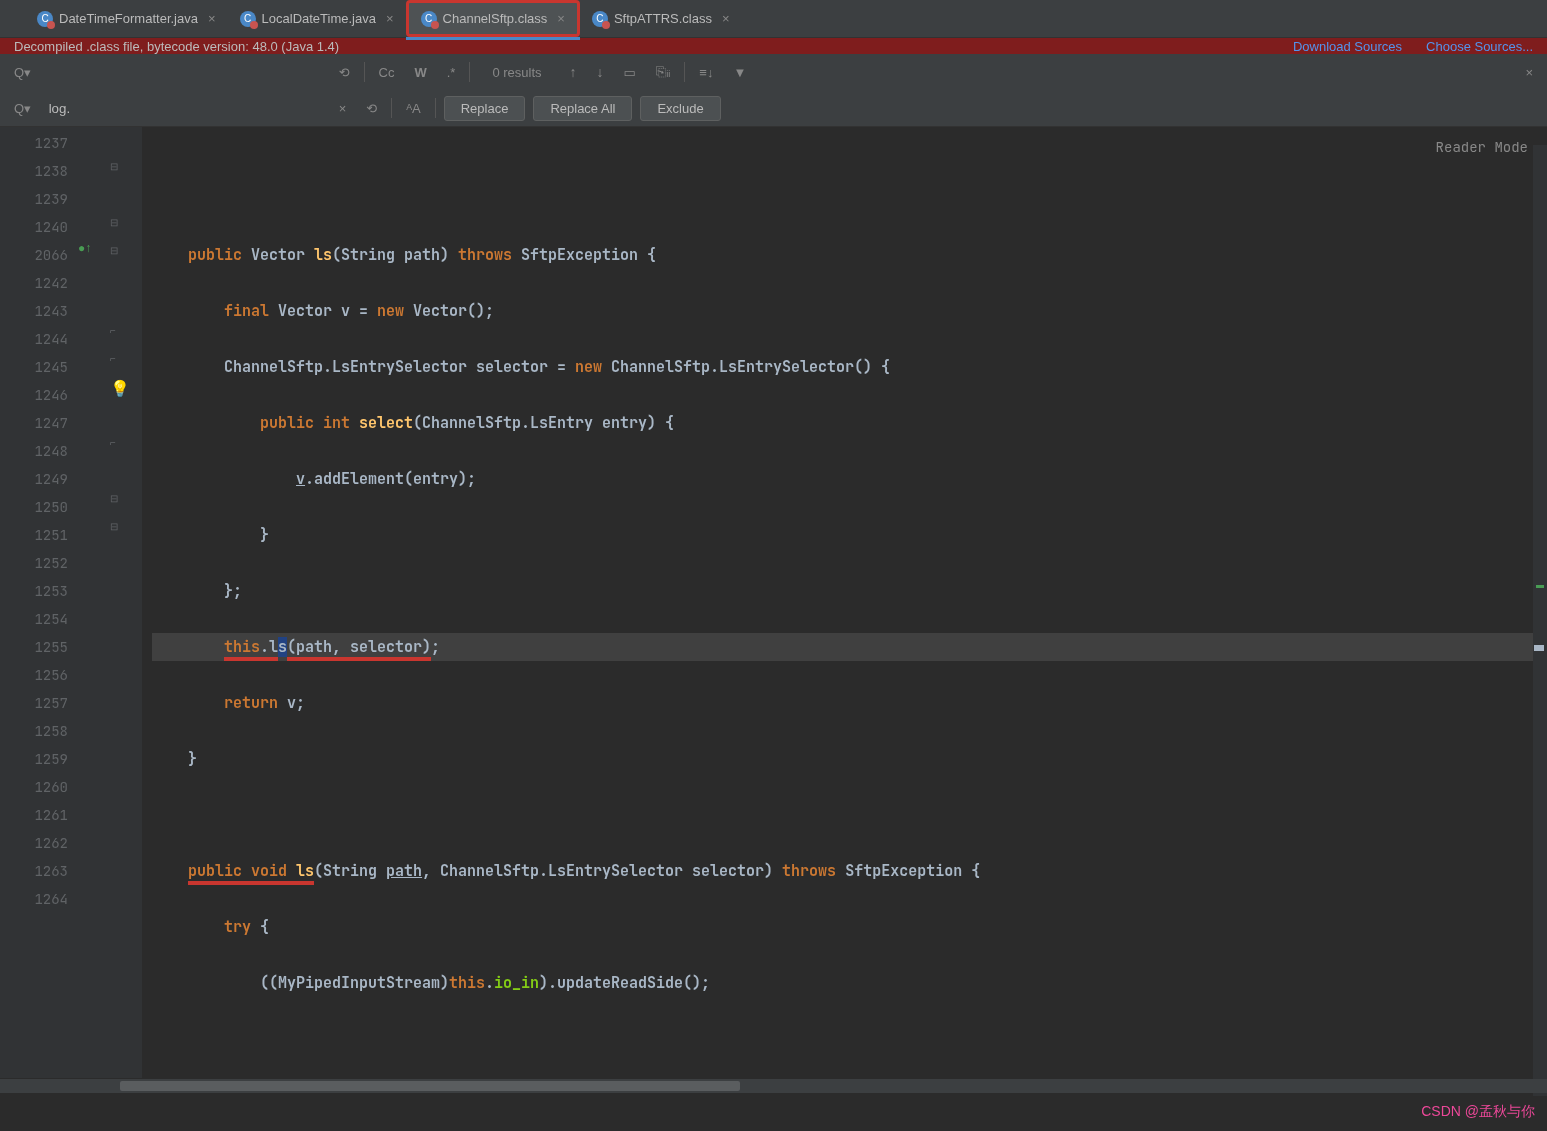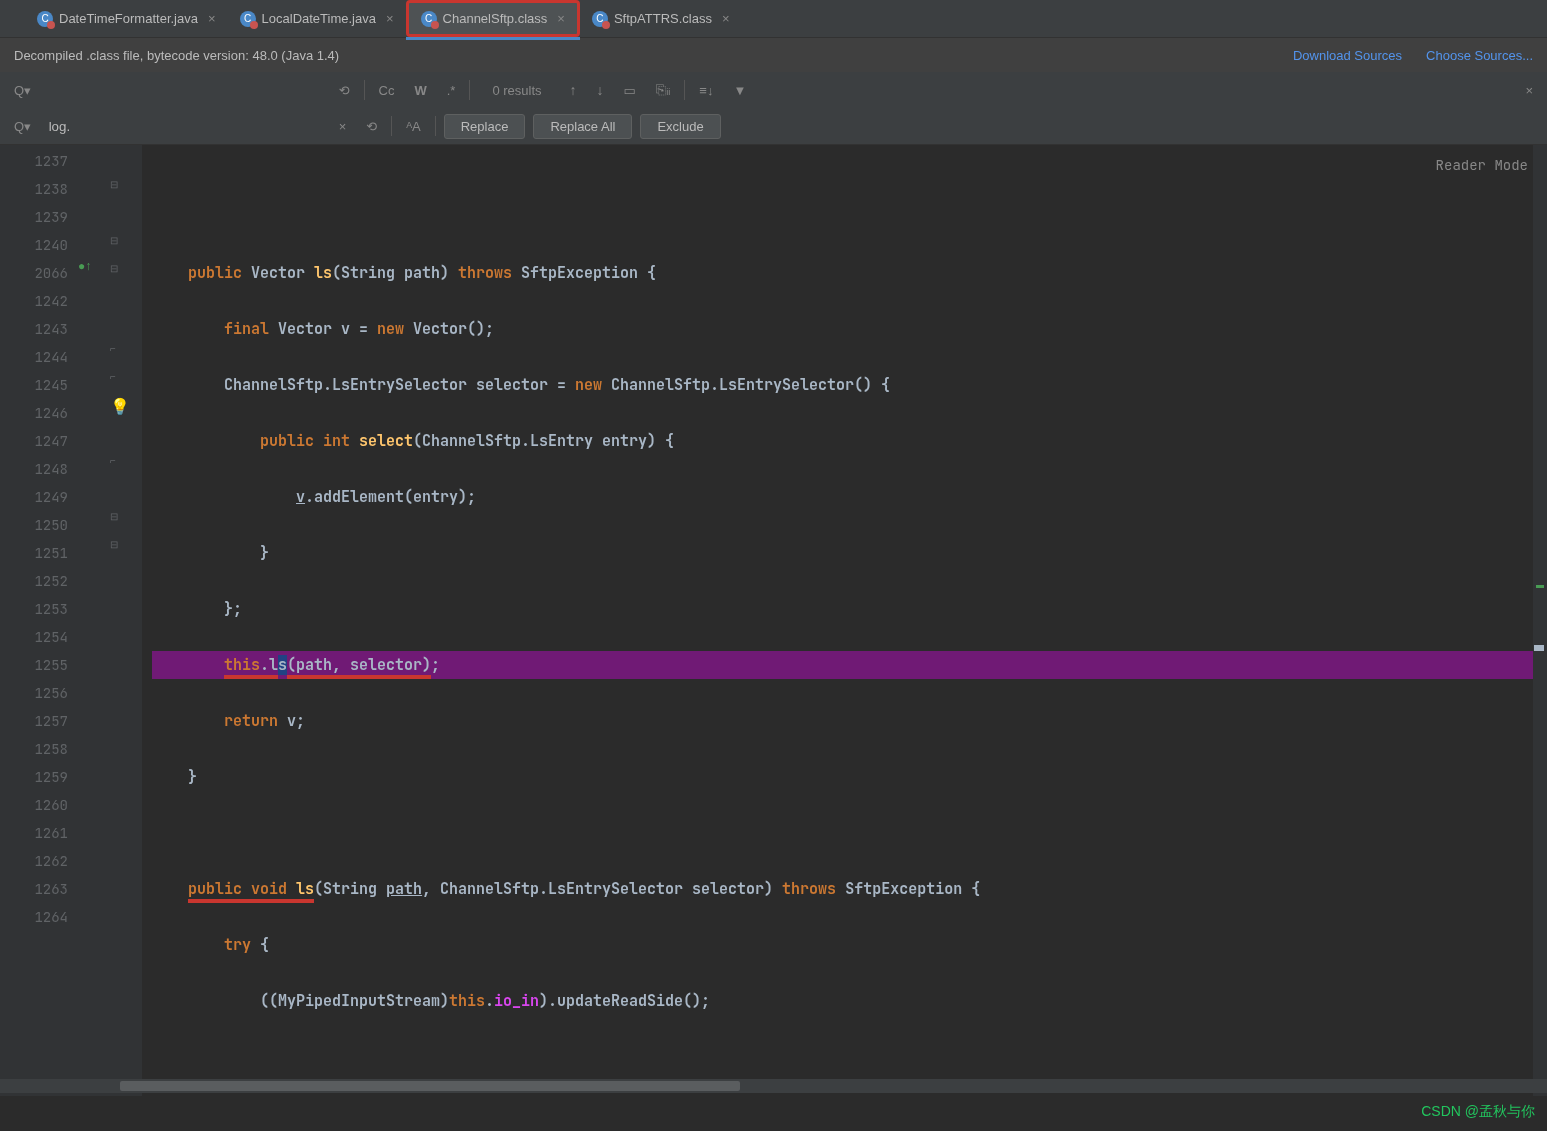--- a/index.html
+++ b/index.html
@@ -3,55 +3,55 @@
 <meta charset="utf-8">
 <style>
 * { margin:0; padding:0; box-sizing:border-box; }
 body { background:#2b2b2b; font-family:'Segoe UI',sans-serif; font-size:13px; color:#a9b7c6; overflow:hidden; width:1547px; height:1131px; position:relative; }
 .tabs { display:flex; height:38px; background:#3c3f41; border-bottom:1px solid #323232; padding-left:25px; }
 .tab { display:flex; align-items:center; padding:0 12px; gap:6px; color:#bbbbbb; cursor:pointer; font-size:13px; }
 .tab.active { background:#4e5254; border:3px solid #c9362f; border-radius:4px; }
 .tabico { width:16px; height:16px; border-radius:50%; background:#4a88c7; display:inline-flex; align-items:center; justify-content:center; font-size:10px; color:#fff; position:relative; }
 .tabico::after { content:''; position:absolute; right:-2px; bottom:-2px; width:8px; height:8px; background:#c75450; border-radius:50%; }
 .tab-close { color:#888; margin-left:4px; }
-.banner { background:#404040; height:34px; display:flex; align-items:center; padding:8px 14px; color:#bbbbbb; justify-content:space-between; }
+.banner { background:#7f1d1d; height:16px; display:flex; align-items:center; padding:8px 14px; color:#bbbbbb; justify-content:space-between; }
 .banner-links { display:flex; gap:24px; }
 .banner-links span { color:#5394ec; cursor:pointer; }
 .findbar { background:#3c3f41; border-bottom:1px solid #323232; }
 .findrow { display:flex; align-items:center; height:36px; padding:0 8px; gap:8px; }
 .findrow input { background:transparent; border:none; color:#bbb; flex:0 0 280px; outline:none; padding:4px; }
 .iconbtn { color:#888; cursor:pointer; padding:2px 6px; display:inline-flex; align-items:center; }
 .sep { width:1px; height:20px; background:#555; }
 .iconset { display:flex; gap:10px; margin-left:auto; color:#888; align-items:center; }
 .results { color:#888; margin:0 14px;text-align:right; }
 .btn { background:#4c5052; border:1px solid #5e6060; color:#bbb; padding:4px 16px; border-radius:3px; cursor:pointer; font-size:13px; }
 .editor { display:flex; height:calc(100% - 180px); position:relative; }
 .left-gutter-a { width:18px; background:#313335; }
 .gutter { width:60px; background:#313335; color:#606366; font-family:'JetBrains Mono','Consolas',monospace; font-size:14px; text-align:right; padding-right:10px; line-height:28px; padding-top:2px; }
 .gutter div { height:28px; }
 .fold-gutter { width:28px; background:#313335; position:relative; }
 .fold-mark { position:absolute; left:4px; color:#606366; font-size:10px; }
 .ann-gutter { width:36px; background:#313335; position:relative; }
 .code { flex:1; font-family:'JetBrains Mono','Consolas',monospace; font-size:15px; line-height:28px; padding-left:10px; white-space:pre; position:relative; padding-top:2px; }
 .line { height:28px;font-weight:bold; }
-.hl-line { background:#701a75; }
+.hl-line { background:#404040; }
 .kw { color:#cc7832; }
 .num { color:#6897bb; }
 .fn { color:#ffc66d; }
-.field { color:#d946ef; }
+.field { color:#84cc16; }
 .underline-red { border-bottom:4px solid #c9362f; }
 .ul { text-decoration:underline; text-decoration-color:#a9b7c6; }
 .reader-mode { position:absolute; right:19px; top:6px; color:#888; font-size:14px; }
 .right-strip { position:absolute; right:0; top:145px; width:14px; height:calc(100% - 180px); background:#313335; }
 .marker { position:absolute; right:3px; width:8px; height:3px; }
 .lamp { position:absolute; left:4px; color:#f0a732; font-size:16px; }
 .vcs { position:absolute; left:0; color:#499c54; font-size:12px; }
 .footer-scroll { position:absolute; bottom:38px; left:0; right:0; height:14px; background:#3c3f41; }
 .footer-scroll .thumb { position:absolute; left:120px; width:620px; height:10px; top:2px; background:#5a5d5f; border-radius:2px; }
-.watermark { position:absolute; right:12px; bottom:10px; color:#22c55e; font-size:14px;margin-top:36px; }
+.watermark { position:absolute; right:12px; bottom:10px; color:#ec4899; font-size:14px;margin-top:36px; }
 .arrow { font-size:14px; }
 </style>
 </head>
 <body>
 
 <div class="tabs">
   <div class="tab">
       <span class="tabico">C</span>
       <span>DateTimeFormatter.java</span>
       <span class="tab-close">×</span>

